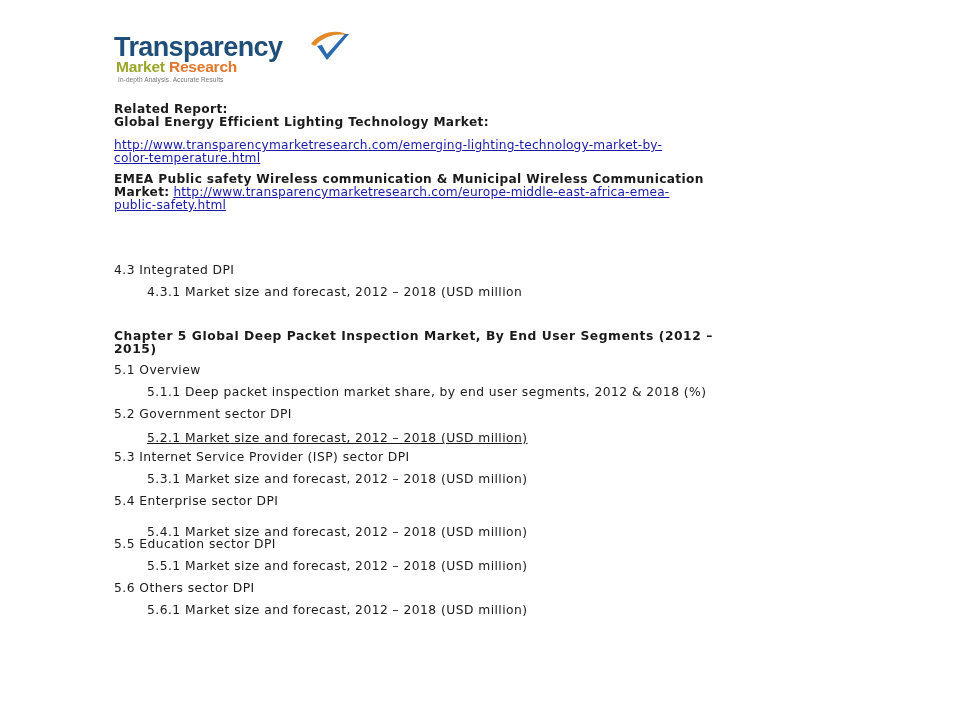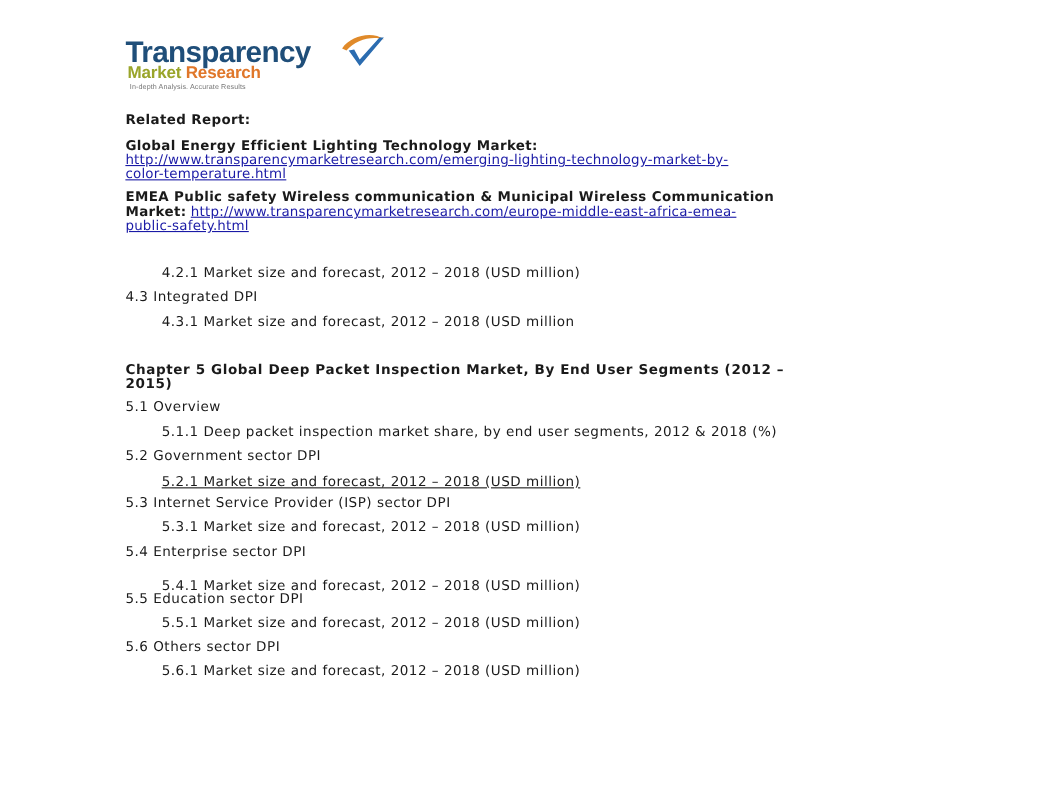--- a/index.html
+++ b/index.html
@@ -102,32 +102,31 @@
     </svg>
     <div class="logo-sub">
       <span class="w1">Market</span>
       <span class="w2">Research</span>
     </div>
     <div class="logo-tag">In-depth Analysis. Accurate Results</div>
   </div>
 
   <div class="block bold" style="top:103px;">Related Report:</div>
 
-  <div class="block bold" style="top:126px;">Global Energy Efficient Lighting Technology Market:</div>
+  <div class="block bold" style="top:116px;">Global Energy Efficient Lighting Technology Market:</div>
   <div class="block link" style="top:139px;">http://www.transparencymarketresearch.com/emerging-lighting-technology-market-by-</div>
   <div class="block link" style="top:152px;">color-temperature.html</div>
 
   <div class="block bold" style="top:173px;">EMEA Public safety Wireless communication &amp; Municipal Wireless Communication</div>
   <div class="block" style="top:186px;">
     <span class="bold">Market:</span>
     <span class="link">http://www.transparencymarketresearch.com/europe-middle-east-africa-emea-</span>
   </div>
   <div class="block link" style="top:199px;">public-safety.html</div>
 
-  <div class="toc lvl2" style="top:241px;">4.2.1 Market size and forecast, 2012 – 2018 (USD million)</div>
   <div class="toc lvl1" style="top:263px;">4.3 Integrated DPI</div>
   <div class="toc lvl2" style="top:285px;">4.3.1 Market size and forecast, 2012 – 2018 (USD million</div>
 
   <div class="toc lvl1 bold" style="top:329px; letter-spacing:0.55px;">Chapter 5 Global Deep Packet Inspection Market, By End User Segments (2012 –</div>
   <div class="toc lvl1 bold" style="top:342px; letter-spacing:0.55px;">2015)</div>
 
   <div class="toc lvl1" style="top:363px;">5.1 Overview</div>
   <div class="toc lvl2" style="top:385px;">5.1.1 Deep packet inspection market share, by end user segments, 2012 &amp; 2018 (%)</div>
   <div class="toc lvl1" style="top:407px;">5.2 Government sector DPI</div>
   <div class="toc lvl2" style="top:431px;text-decoration:underline;">5.2.1 Market size and forecast, 2012 – 2018 (USD million)</div>

